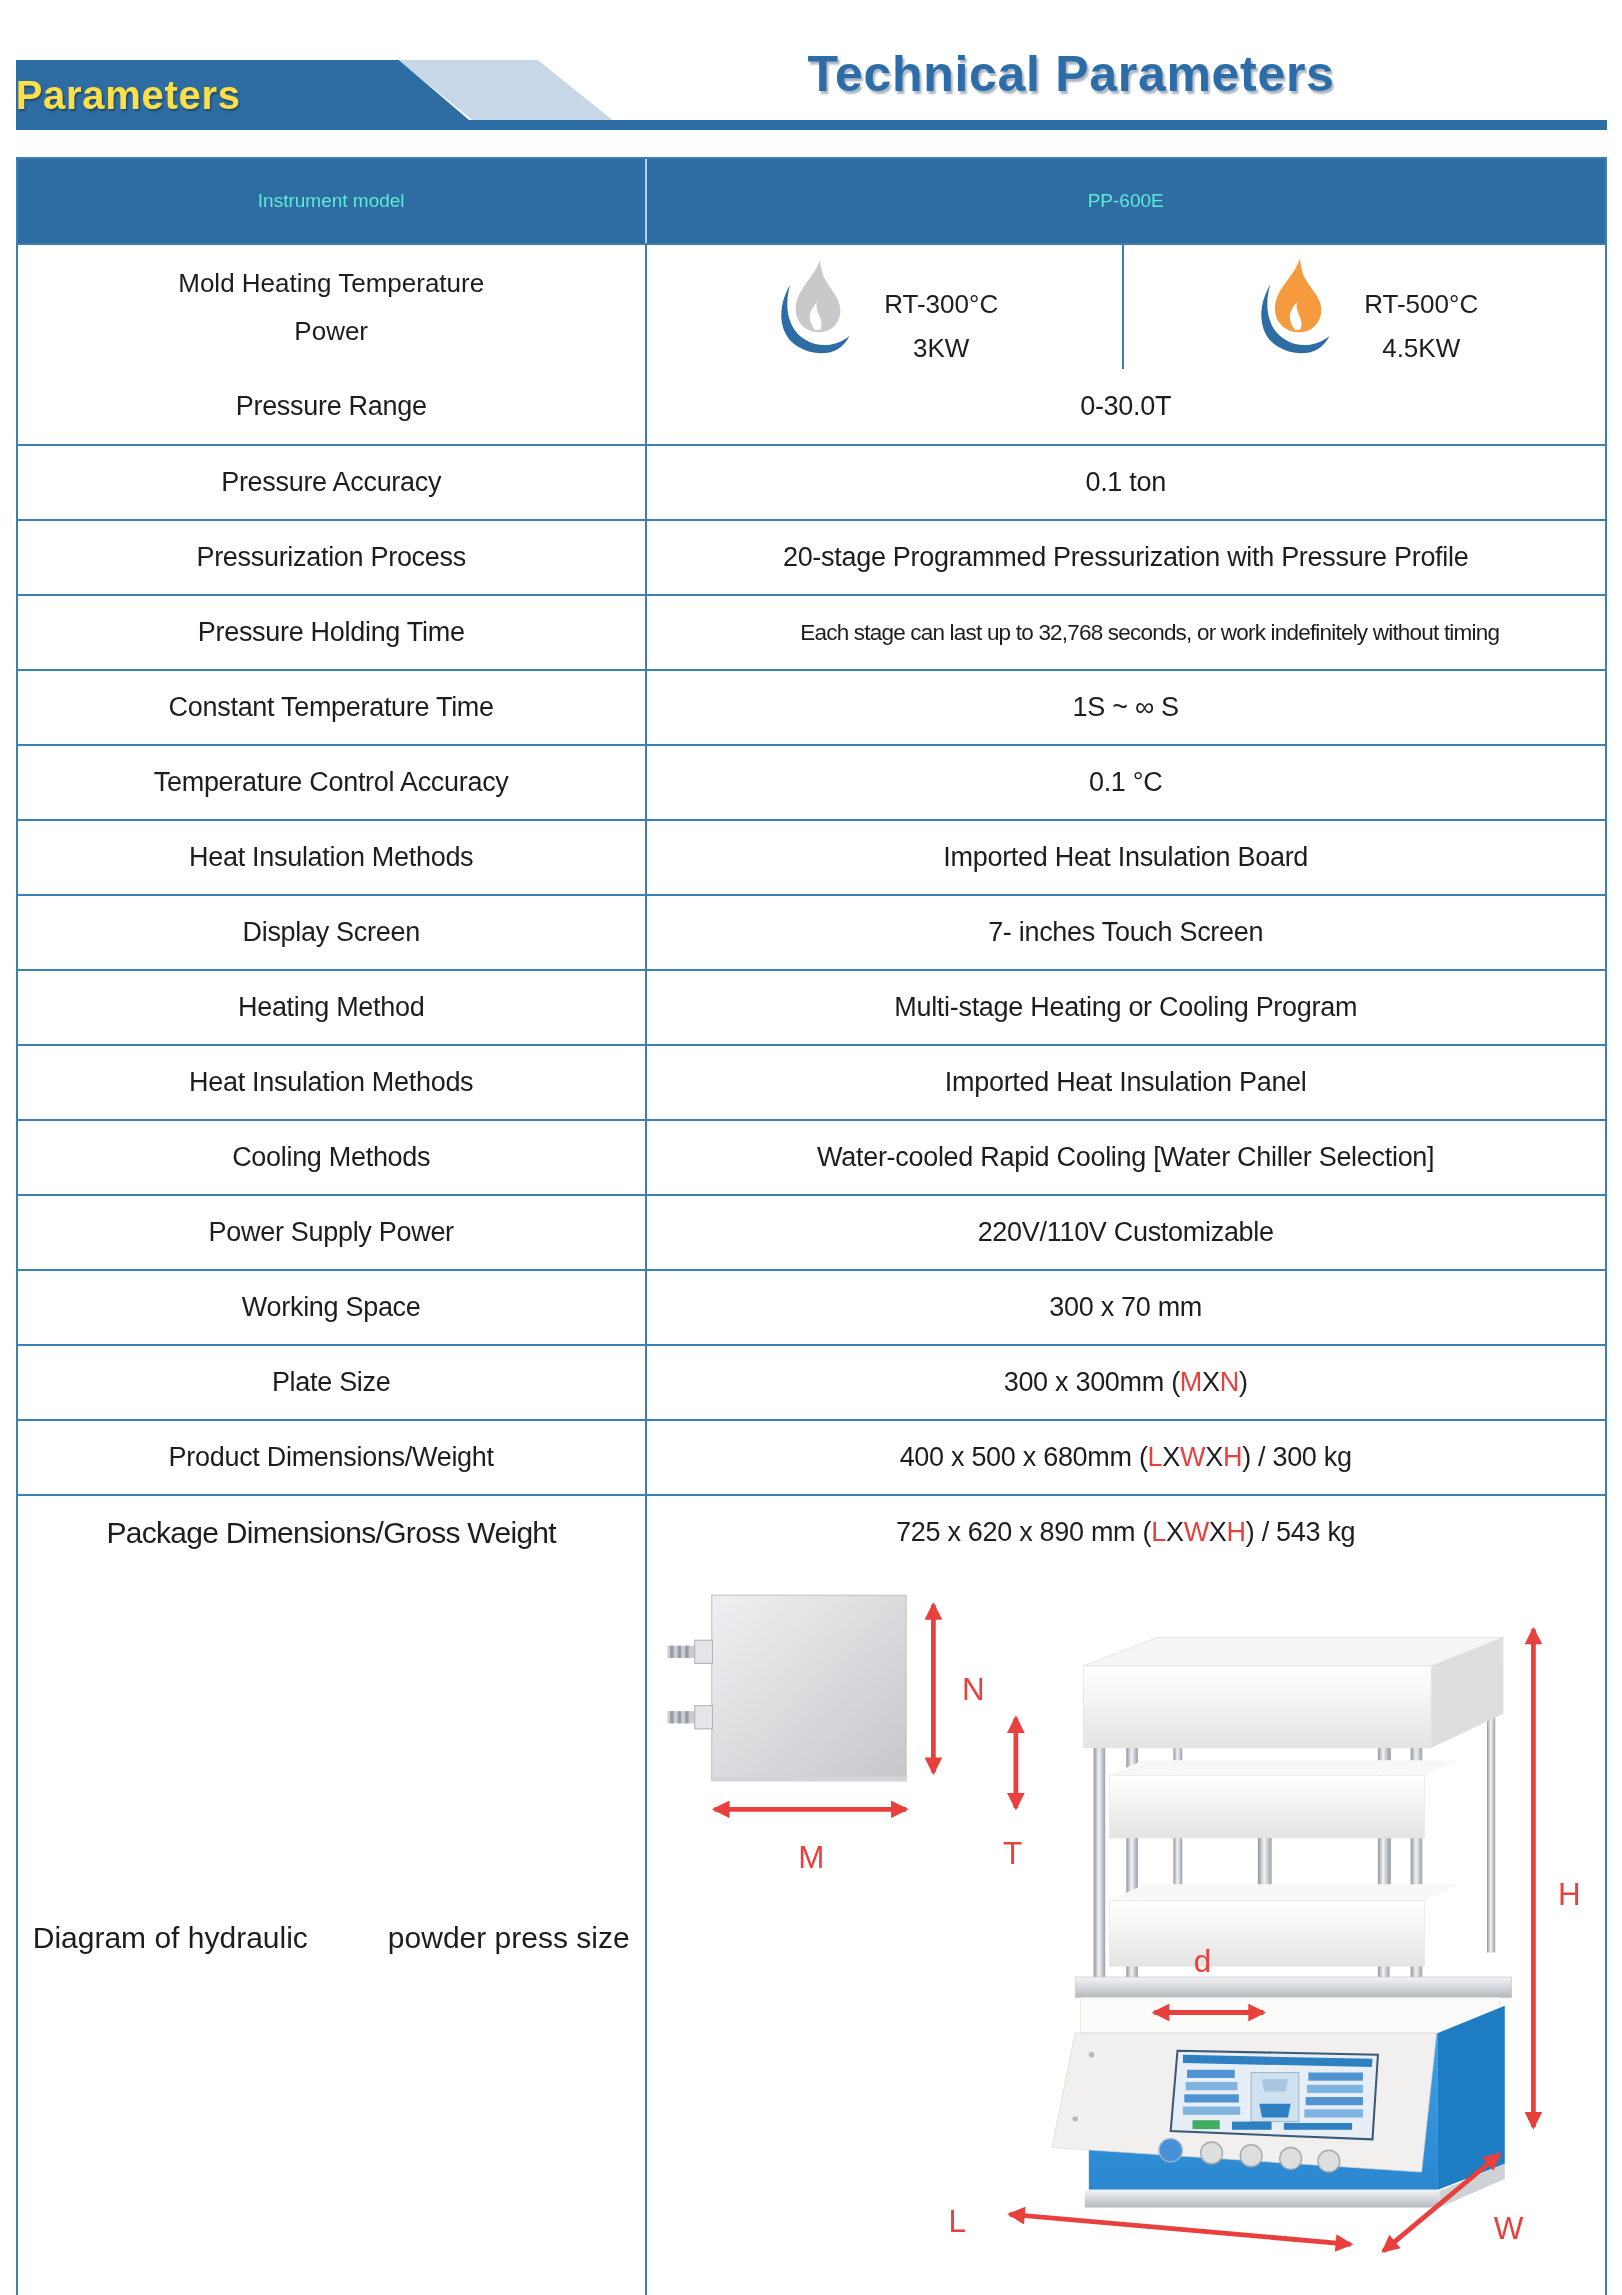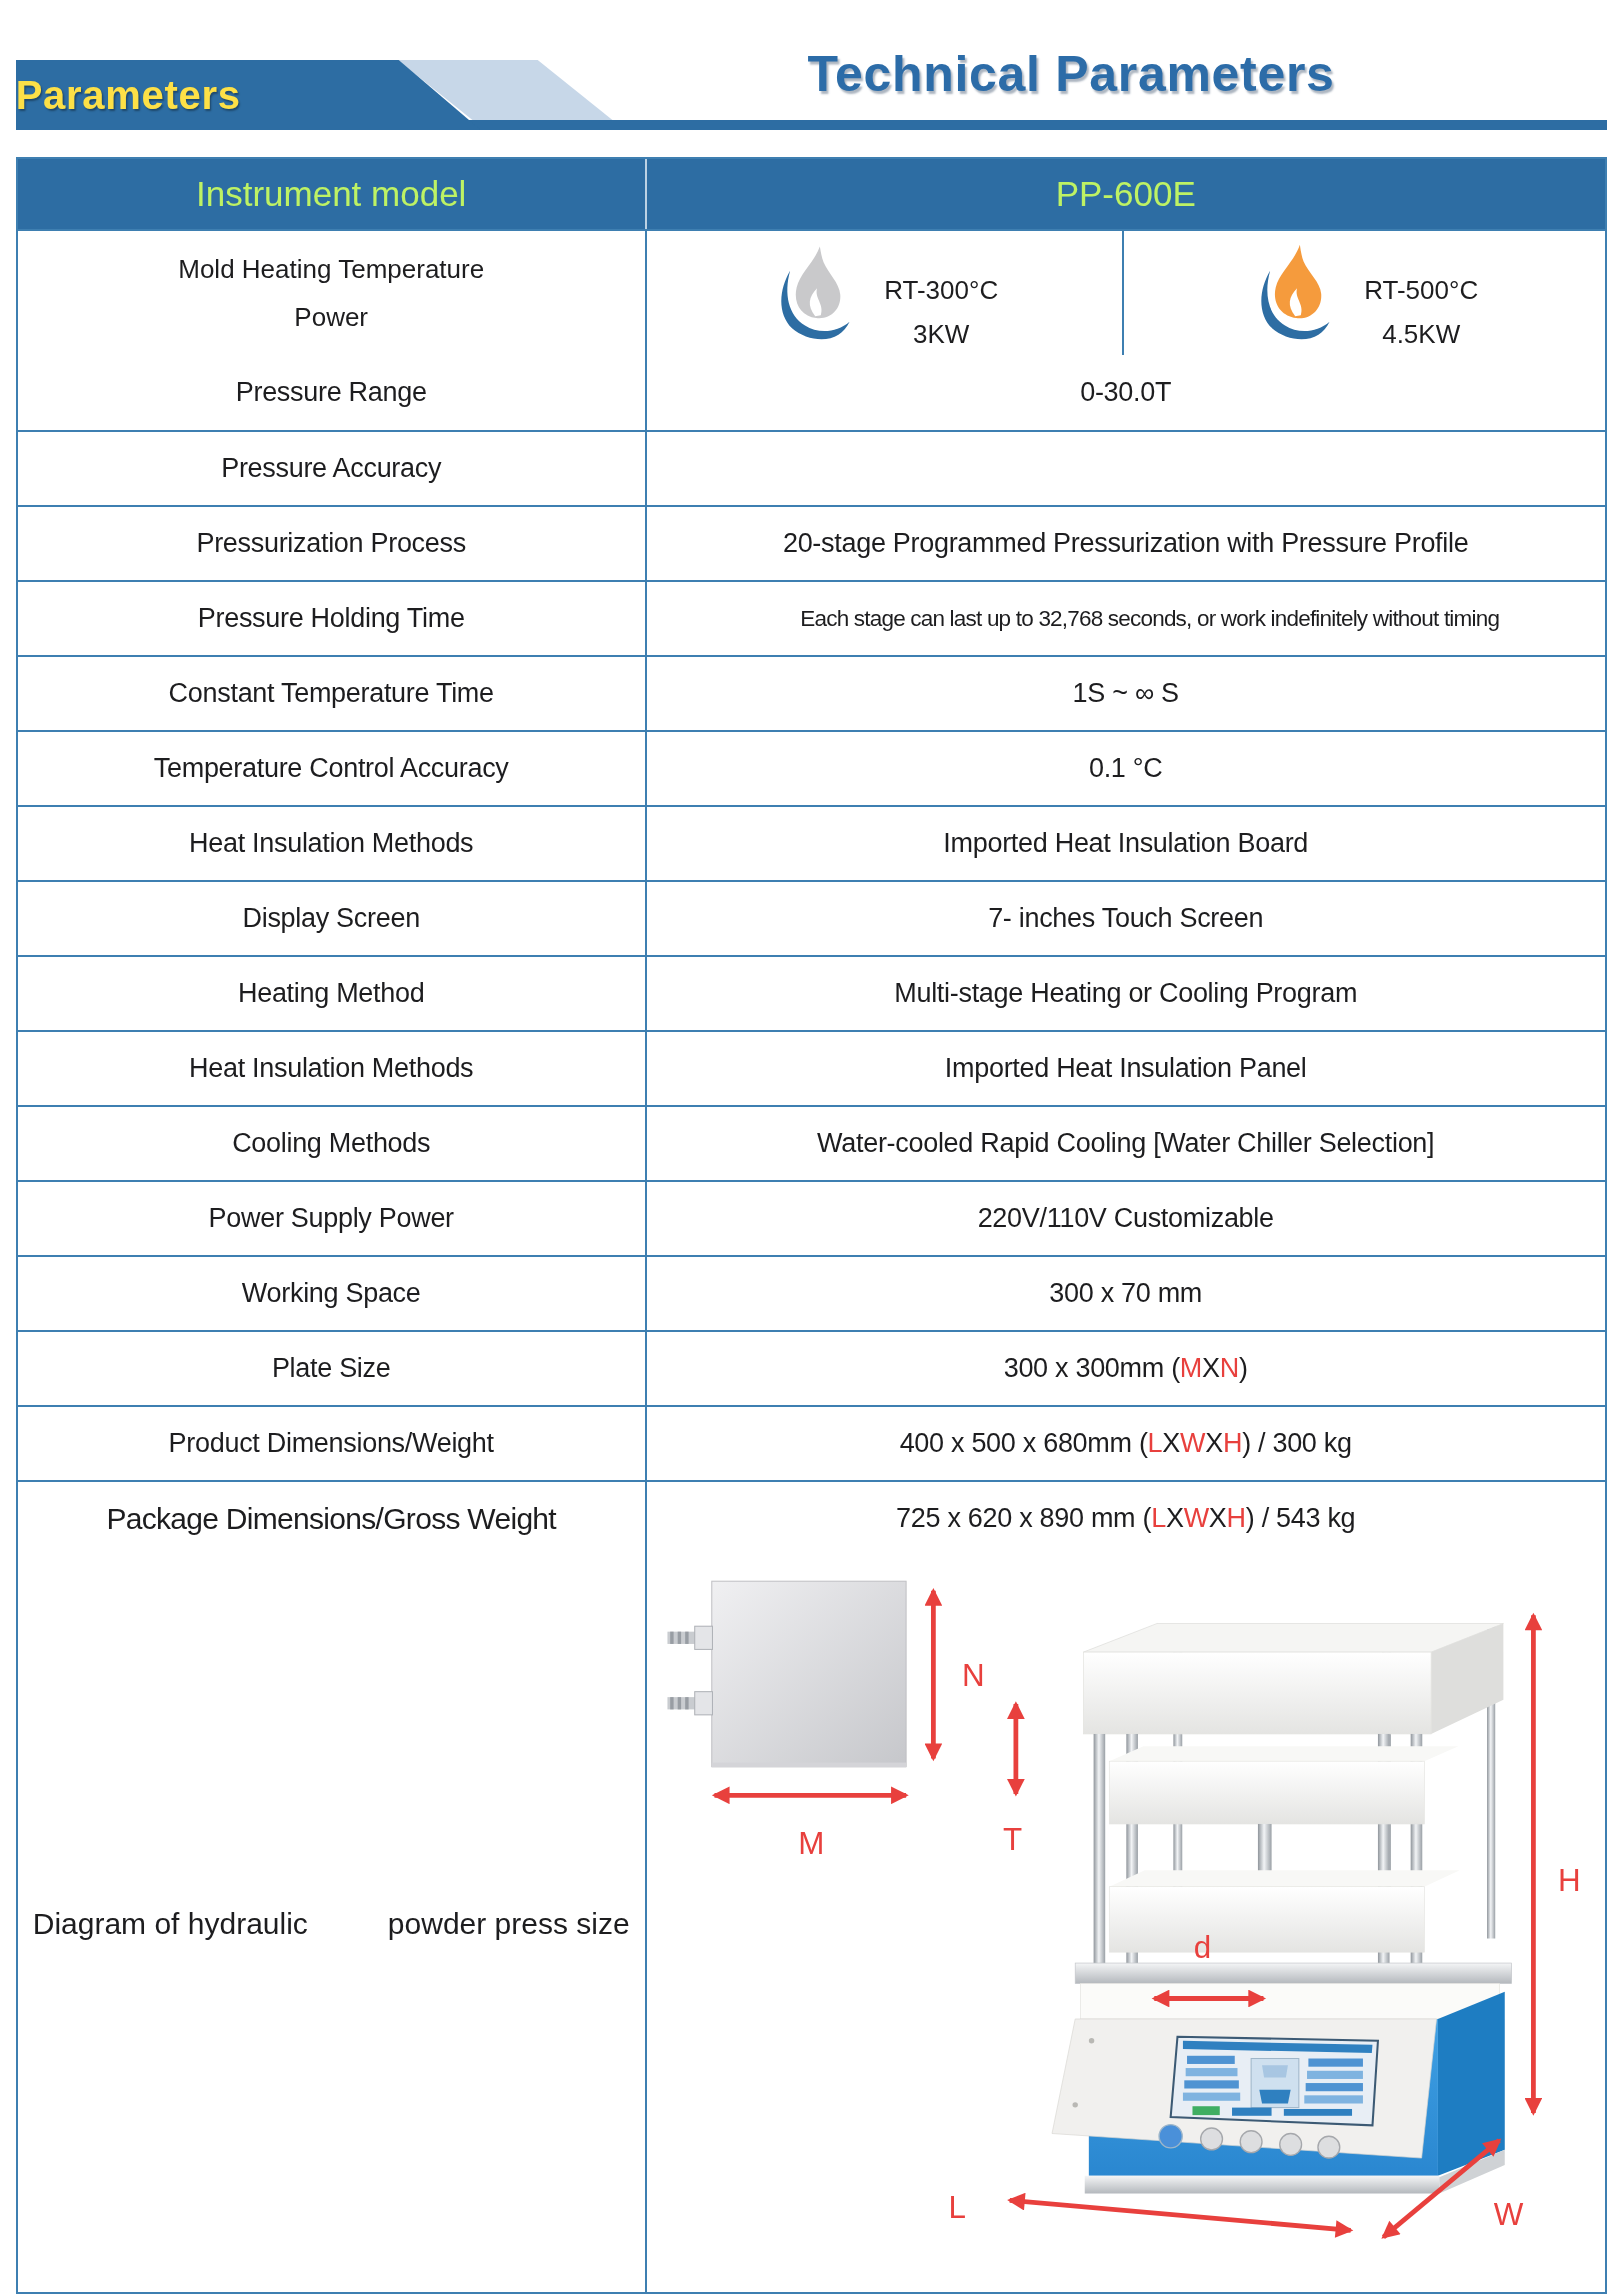--- a/index.html
+++ b/index.html
@@ -33,21 +33,21 @@
     display:flex;align-items:center;justify-content:center;
     font-size:50px;font-weight:bold;color:var(--title-blue);letter-spacing:0.7px;
     text-shadow:2px 2.7px 2px rgba(70,90,115,0.45);}
   
   .spec-table{position:absolute;left:15.7px;top:157px;width:1591px;border:2px solid var(--line-blue);background:#fff;}
   .trow{display:flex;width:100%;}
   .trow + .trow{border-top:2px solid var(--line-blue);}
   .lcell{width:629px;flex:0 0 629px;border-right:2px solid var(--line-blue);
     display:flex;align-items:center;justify-content:center;text-align:center;}
   .vcell{flex:1;display:flex;align-items:center;justify-content:center;text-align:center;}
-  .thead-row{height:70px;background:var(--banner-blue);color:#bef264;font-size:35px;}
+  .thead-row{height:84px;background:var(--banner-blue);color:#5eead4;font-size:19px;}
   .thead-row .lcell{border-right-color:#bcd2e4;}
   .mold-row{height:126px;font-size:26px;}
   .mold-row .sub{flex:0 0 477px;display:flex;align-items:center;justify-content:center;gap:18px;}
   .mold-row .sub.first{border-right:2px solid var(--line-blue);}
   .mold-row .sub.second{flex:1;}
   .mold-label{line-height:1.85;}
   .mold-text{display:flex;flex-direction:column;align-items:center;gap:18px;line-height:1;margin-top:37px;}
   .flame-svg{width:96px;height:104px;}
   .srow{height:75px;font-size:27px;letter-spacing:-0.3px;}
   .srow .cond-v{font-size:22.5px;letter-spacing:-0.8px;padding-left:48px;}
@@ -114,20 +114,23 @@
     </div>
 
     
     <div id="rows" style="display: contents;"><div class="trow srow">
           <div class="lcell">Pressure Range</div>
           <div class="vcell">
             <span>0-30.0T</span>
           </div>
         </div><div class="trow srow">
           <div class="lcell">Pressure Accuracy</div>
+          <div class="vcell">
+            <span>0.1 ton</span>
+          </div>
         </div><div class="trow srow">
           <div class="lcell">Pressurization Process</div>
           <div class="vcell">
             <span>20-stage Programmed Pressurization with Pressure Profile</span>
           </div>
         </div><div class="trow srow">
           <div class="lcell">Pressure Holding Time</div>
           <div class="vcell cond-v">
             <span>Each stage can last up to 32,768 seconds, or work indefinitely without timing</span>
           </div>

